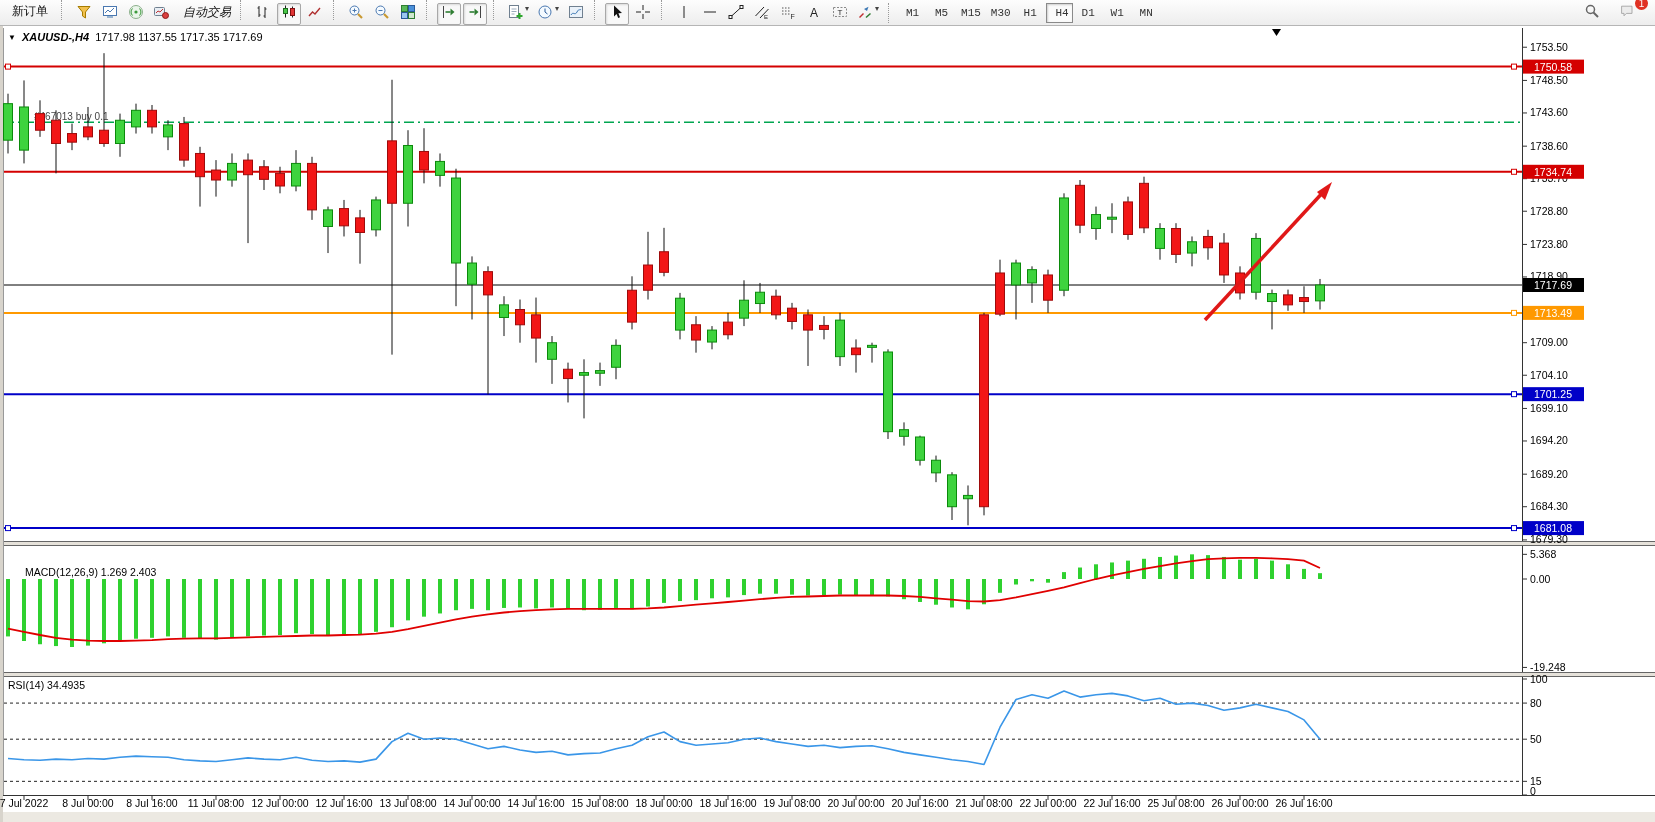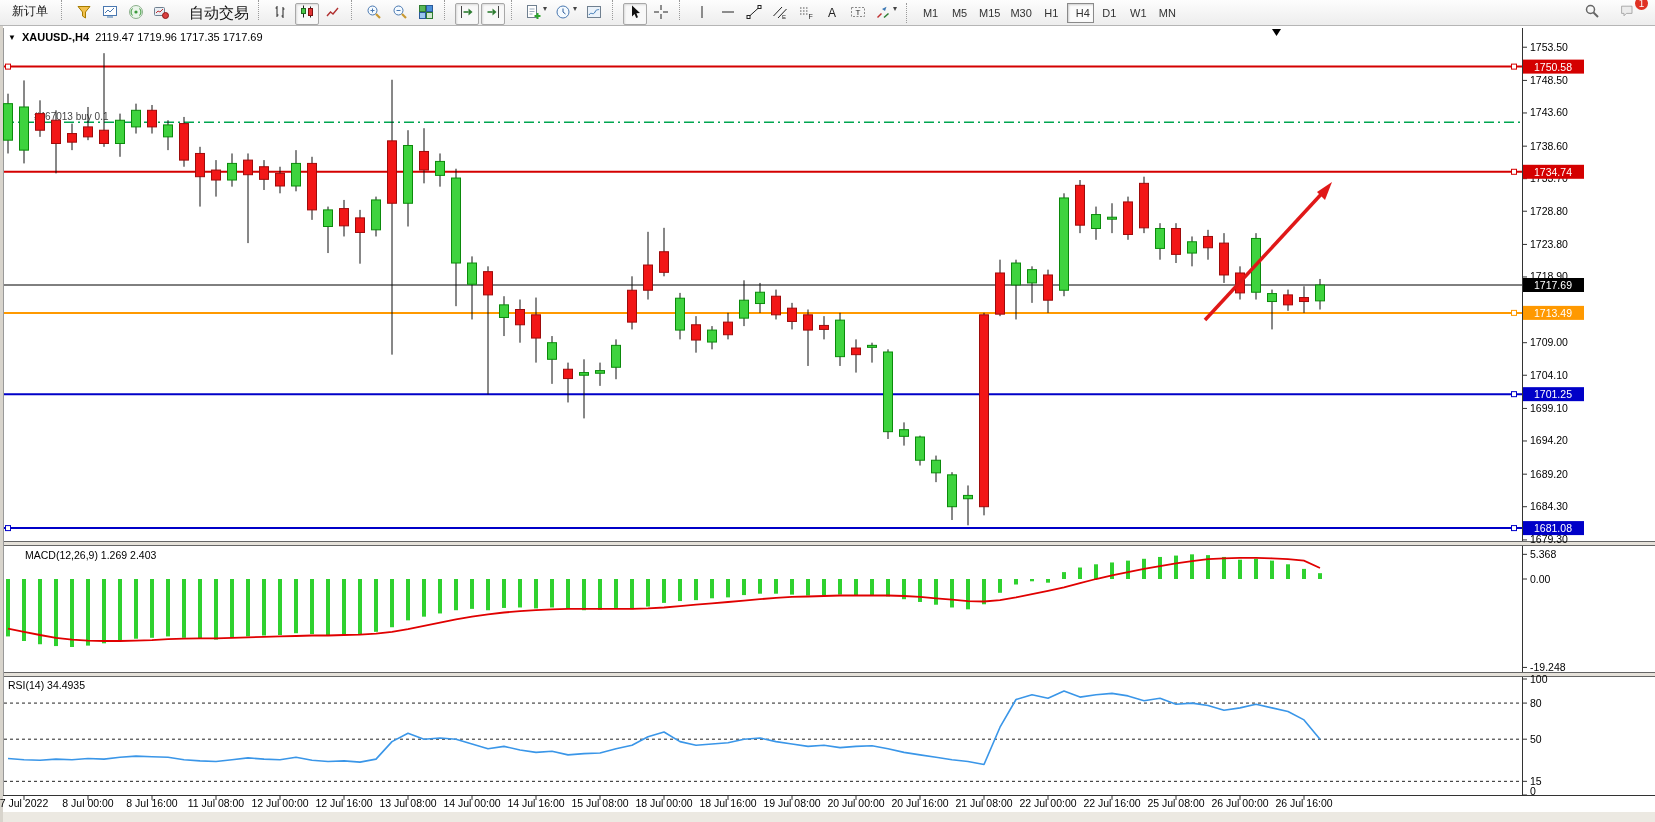--- a/index.html
+++ b/index.html
@@ -8,26 +8,26 @@
        font-family:"Liberation Sans",sans-serif;}
   
   .toolbar{position:absolute;left:0;top:0;width:1655px;height:26px;
     background:linear-gradient(#fdfdfd,#ededed);border-bottom:1px solid #b5b5b5;
     display:flex;align-items:center;padding:0 4px;white-space:nowrap;}
   .tb-btn{height:22px;min-width:24px;border:1px solid transparent;border-radius:2px;
     display:inline-flex;align-items:flex-start;justify-content:center;background:transparent;
     padding:0 2px;margin:0 1px;cursor:default;}
   .tb-btn svg{width:16px;height:16px;}
   .tb-btn.boxed{border:1px solid #a8a8a8;background:#f8f8f8;box-shadow:inset 1px 1px 2px rgba(0,0,0,.12);}
-  .tb-btn .lbl{font-size:15px;color:#111;margin-left:20px;}
+  .tb-btn .lbl{font-size:12px;color:#111;margin-left:14px;font-style:italic;}
   .text-btn{padding:0 6px;font-size:12px;color:#111;}
   .caret{font-size:8px;color:#444;margin-left:2px;}
   .sep{display:inline-block;width:6px;height:20px;border-left:1px dotted #9a9a9a;margin:0 4px 0 5px;}
   .tf-btn{height:20px;min-width:27px;border:1px solid transparent;background:transparent;
-    font-size:11px;color:#333;margin:0 1px;padding:0 3px;font-family:Liberation Sans, sans-serif;}
+    font-size:11px;color:#333;margin:0 1px;padding:0 3px;font-family:Liberation Mono, monospace;}
   .tf-btn.active{border:1px solid #8a8a8a;background:#fbfbfb;box-shadow:inset 1px 1px 2px rgba(0,0,0,.18);text-align:right;}
   .tb-right{margin-left:auto;display:flex;align-items:center;padding-right:10px;}
   .badge-wrap{position:relative;margin-left:10px;}
   .badge{position:absolute;top:-5px;right:-7px;background:#E03224;color:#fff;font-size:10px;
     border-radius:8px;min-width:13px;height:13px;line-height:13px;text-align:center;padding:0 2px;}
   
   .chart-wrap{position:absolute;left:0;top:26px;width:1655px;height:796px;background:#fff;}
   #chart-svg{position:absolute;left:0;top:0;}
   .ov{position:absolute;font-size:11px;color:#000;pointer-events:none;}
   .ov.title{left:8px;top:5px;display:flex;align-items:center;gap:6px;}
@@ -632,22 +632,22 @@
         <text x="1112" y="781" font-size="10.5" fill="#000" text-anchor="middle" font-family="Liberation Sans, sans-serif">22 Jul 16:00</text>
         <line x1="1176" y1="769" x2="1176" y2="774" stroke="#333"></line>
         <text x="1176" y="781" font-size="10.5" fill="#000" text-anchor="middle" font-family="Liberation Sans, sans-serif">25 Jul 08:00</text>
         <line x1="1240" y1="769" x2="1240" y2="774" stroke="#333"></line>
         <text x="1240" y="781" font-size="10.5" fill="#000" text-anchor="middle" font-family="Liberation Sans, sans-serif">26 Jul 00:00</text>
         <line x1="1304" y1="769" x2="1304" y2="774" stroke="#333"></line>
         <text x="1304" y="781" font-size="10.5" fill="#000" text-anchor="middle" font-family="Liberation Sans, sans-serif">26 Jul 16:00</text>
       </svg>
     <div class="ov title">
       <span class="tri">▼</span>
-      <b style="font-weight:bold;">XAUUSD-,H4</b>
-      <span>2119.47 1719.96 1717.35 1717.69</span>
+      <b style="font-weight:bold;font-style:italic;">XAUUSD-,H4</b>
+      <span>1717.98 1137.55 1717.35 1717.69</span>
     </div>
-    <div class="ov ind" style="left:8px;top:523px;padding-left:17px;">MACD(12,26,9) 1.269 2.403</div>
+    <div class="ov ind" style="left:8px;top:540px;padding-left:17px;">MACD(12,26,9) 1.269 2.403</div>
     <div class="ov ind" style="left:8px;top:653px;">RSI(14) 34.4935</div>
     <div class="panel-sep" style="top:514px;"></div>
     <div class="panel-sep" style="top:644px;"></div>
   </div>
 
 </div>
 
 </body></html>

